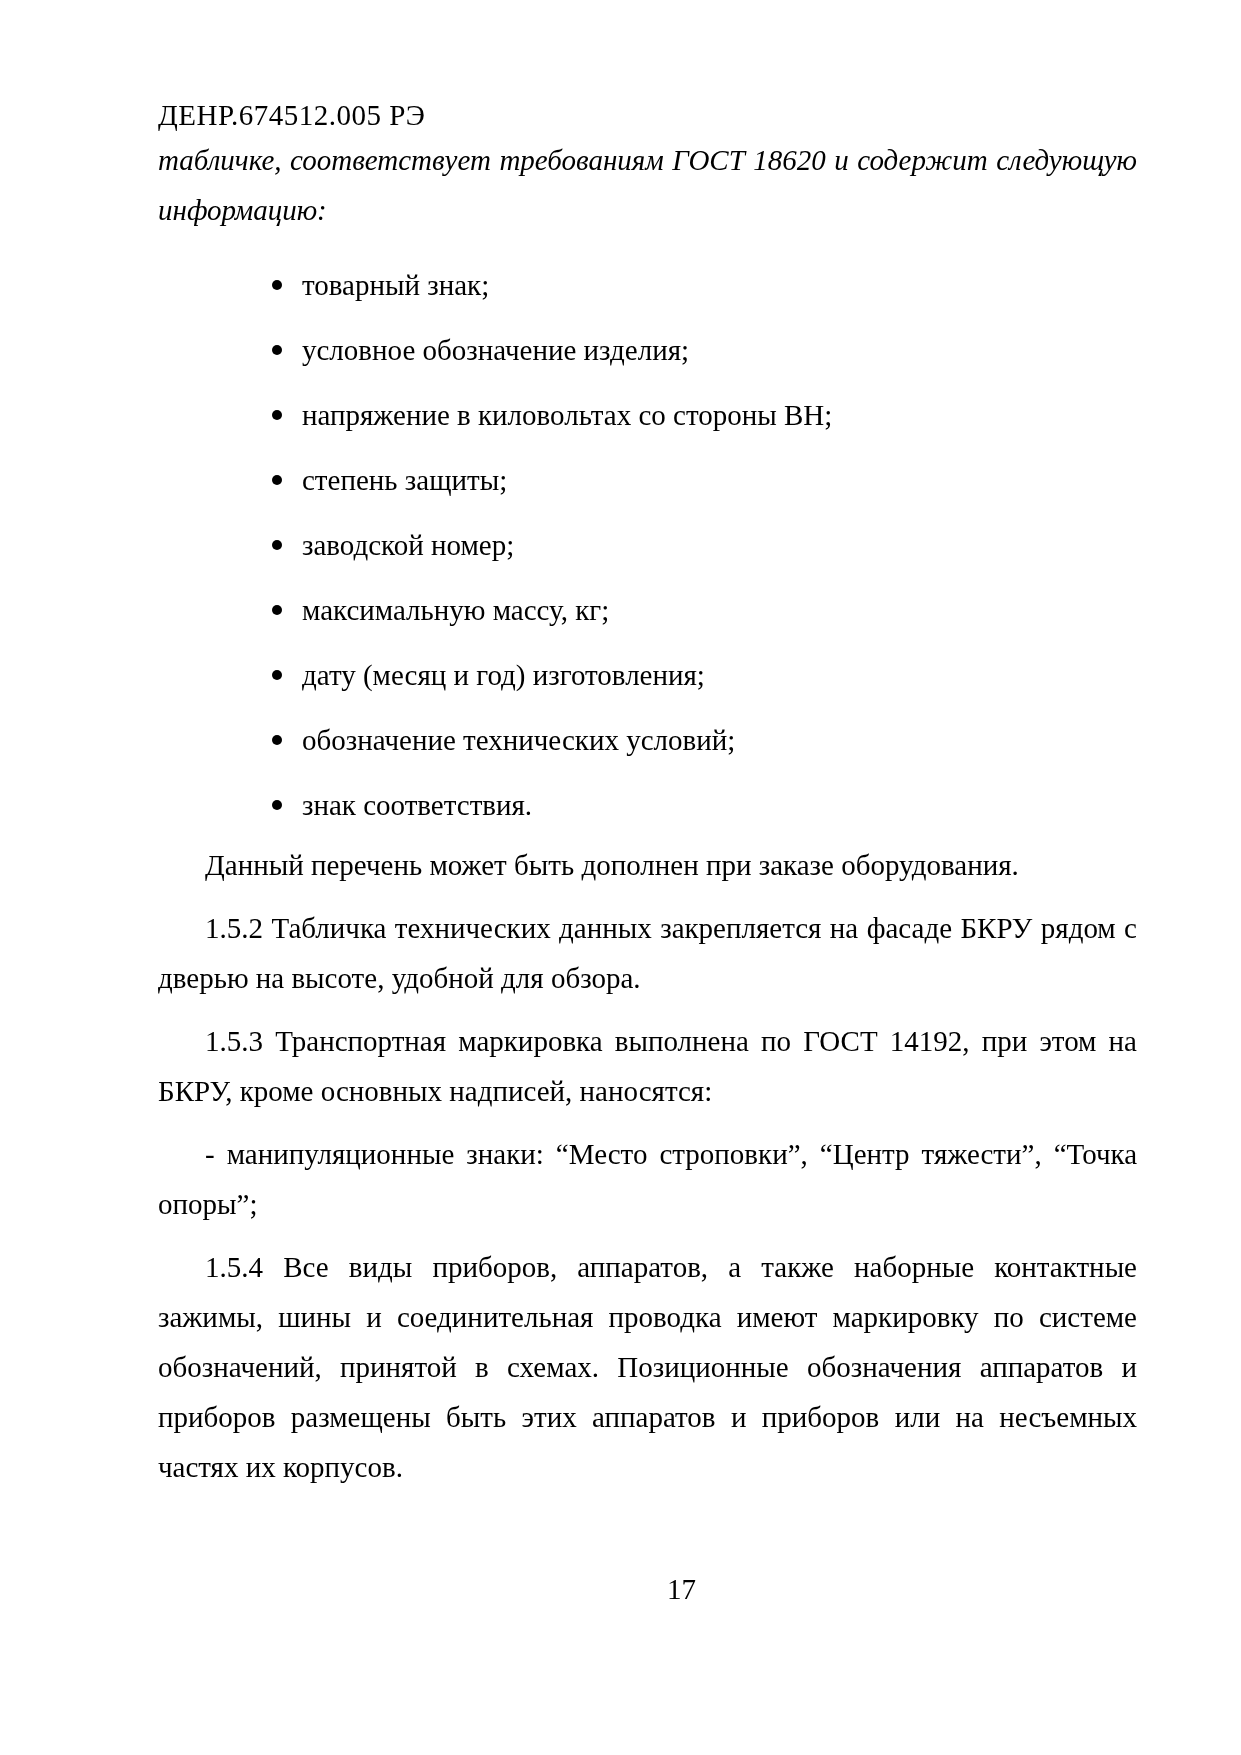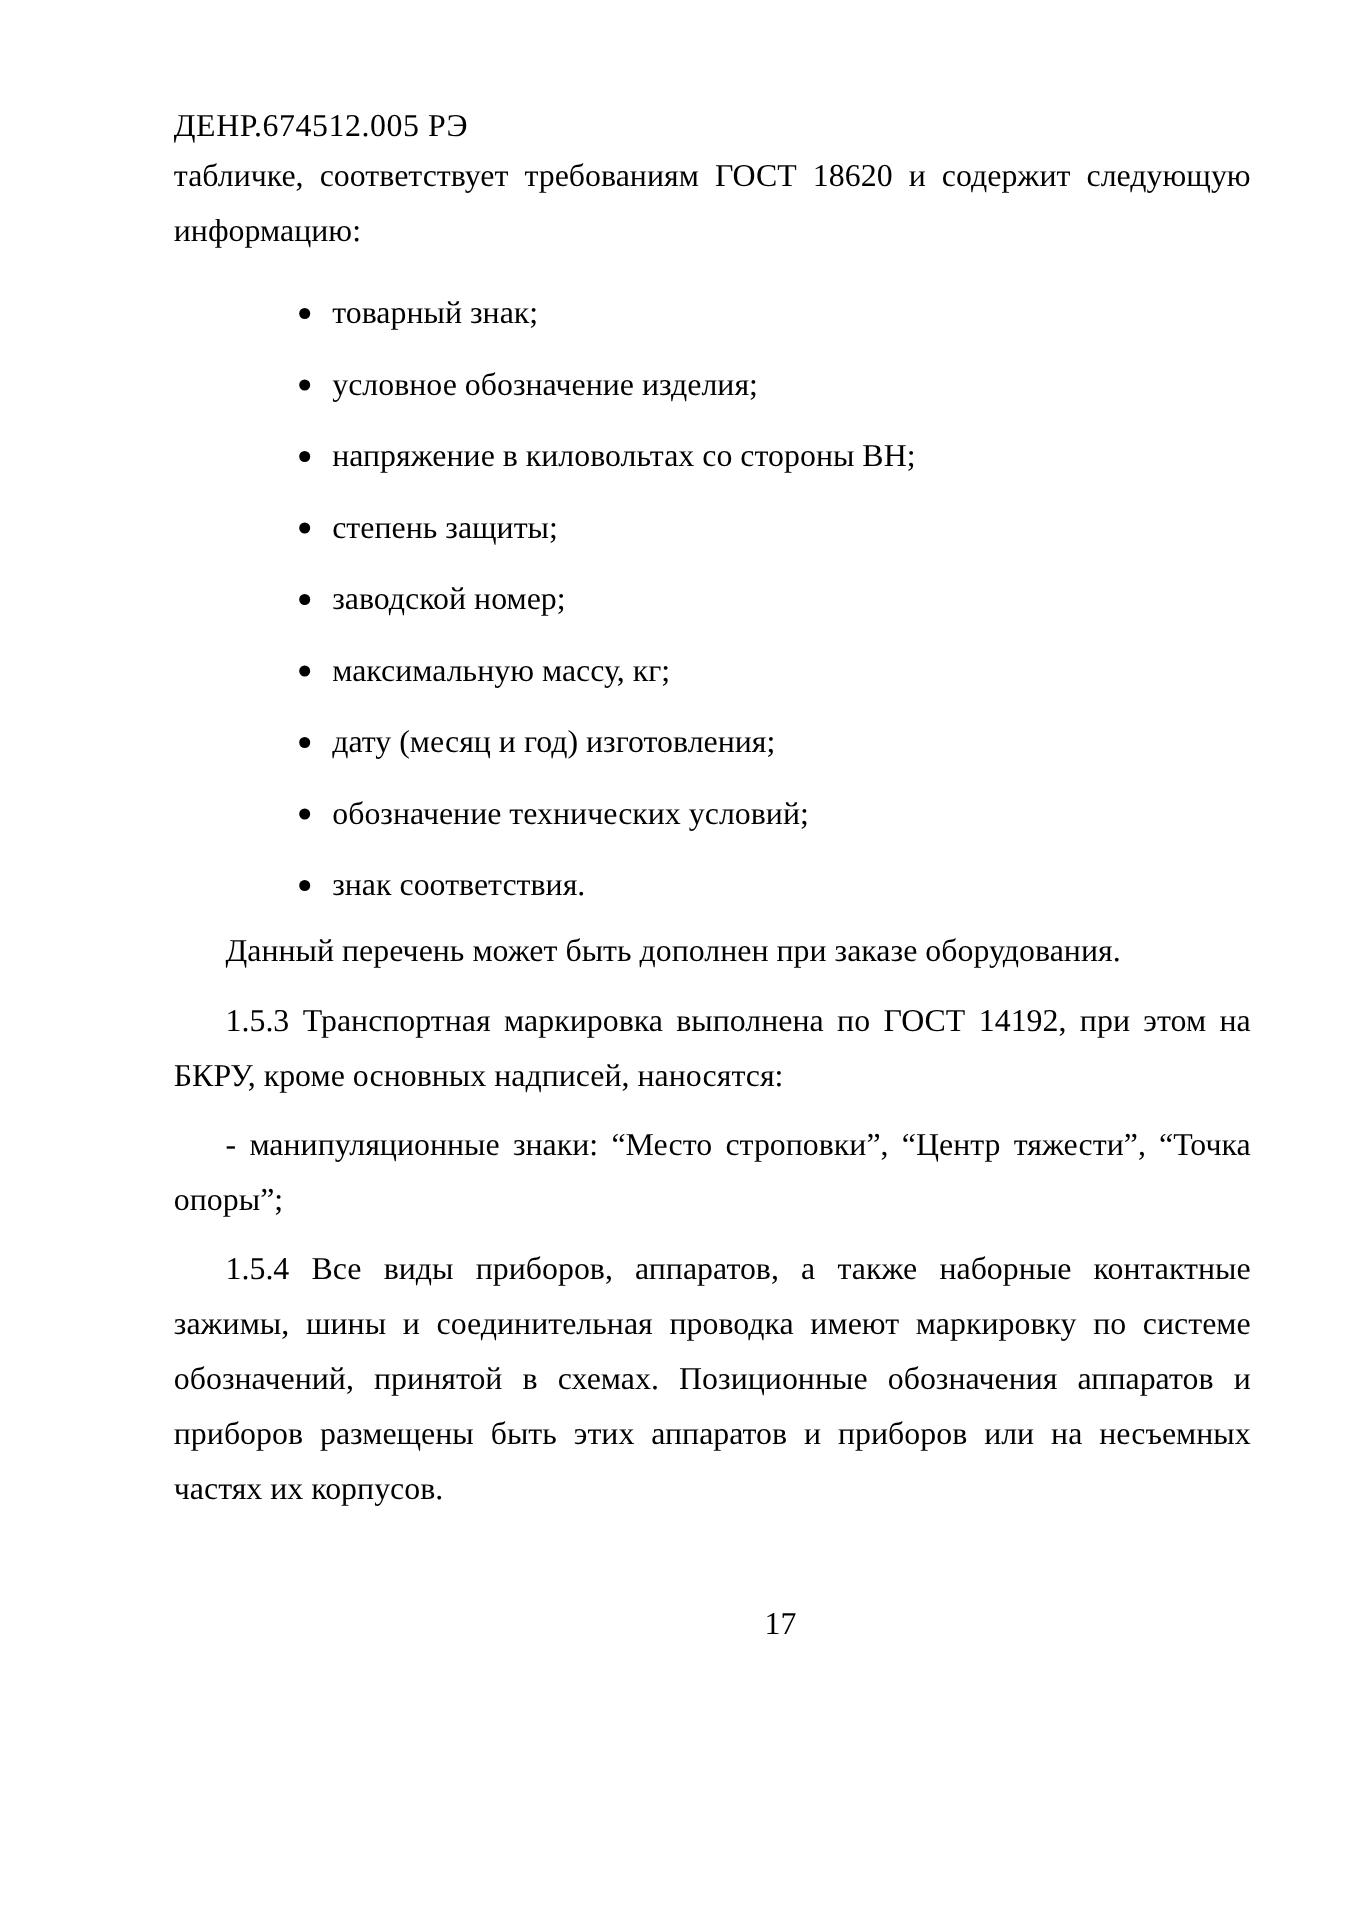--- a/index.html
+++ b/index.html
@@ -22,21 +22,21 @@
     text-align: left;
     line-height: 34px;
     letter-spacing: 0.5px;
   }
   .para {
     text-align: justify;
     line-height: 50px;
     text-indent: 47px;
     margin: 0 0 13px 0;
   }
-  .para.no-indent { text-indent: 0; }
+  .para.no-indent { text-indent: 0; font-style: italic; }
   .para.first { margin-top: 3px; }
   .para.after-list { margin-top: 10px; }
   .para.p152 { margin-top: 2px; }
   .bullet-list {
     list-style: none;
     margin-top: 25px;
     margin-bottom: 0;
   }
   .bullet-list li {
     position: relative;
@@ -53,21 +53,21 @@
     width: 10px;
     height: 10px;
     border-radius: 50%;
     background: #000000;
   }
   .page-footer {
     margin-top: 80px;
     text-align: center;
     line-height: 34px;
     position: relative;
-    left: 62px;
+    left: 34px;
   }
 </style>
 </head>
 <body>
 
 <div class="page">
 
   <div class="doc-header">ДЕНР.674512.005 РЭ</div>
 
   <p class="para no-indent first">табличке, соответствует требованиям ГОСТ 18620 и содержит следующую информацию:</p>
@@ -106,20 +106,21 @@
       <span>обозначение технических условий;</span>
     </li>
     <li>
       <span class="marker"></span>
       <span>знак соответствия.</span>
     </li>
   </ul>
 
   <p class="para after-list">Данный перечень может быть дополнен при заказе оборудования.</p>
 
+  <p class="para p152">1.5.2 Табличка технических данных закрепляется на фасаде БКРУ рядом с дверью на высоте, удобной для обзора.</p>
 
   <p class="para">1.5.3 Транспортная маркировка выполнена по ГОСТ 14192, при этом на БКРУ, кроме основных надписей, наносятся:</p>
 
   <p class="para">- манипуляционные знаки: “Место строповки”, “Центр тяжести”, “Точка опоры”;</p>
 
   <p class="para">1.5.4 Все виды приборов, аппаратов, а также наборные контактные зажимы, шины и соединительная проводка имеют маркировку по системе обозначений, принятой в схемах. Позиционные обозначения аппаратов и приборов размещены быть этих аппаратов и приборов или на несъемных частях их корпусов.</p>
 
   <div class="page-footer">17</div>
 
 </div>

